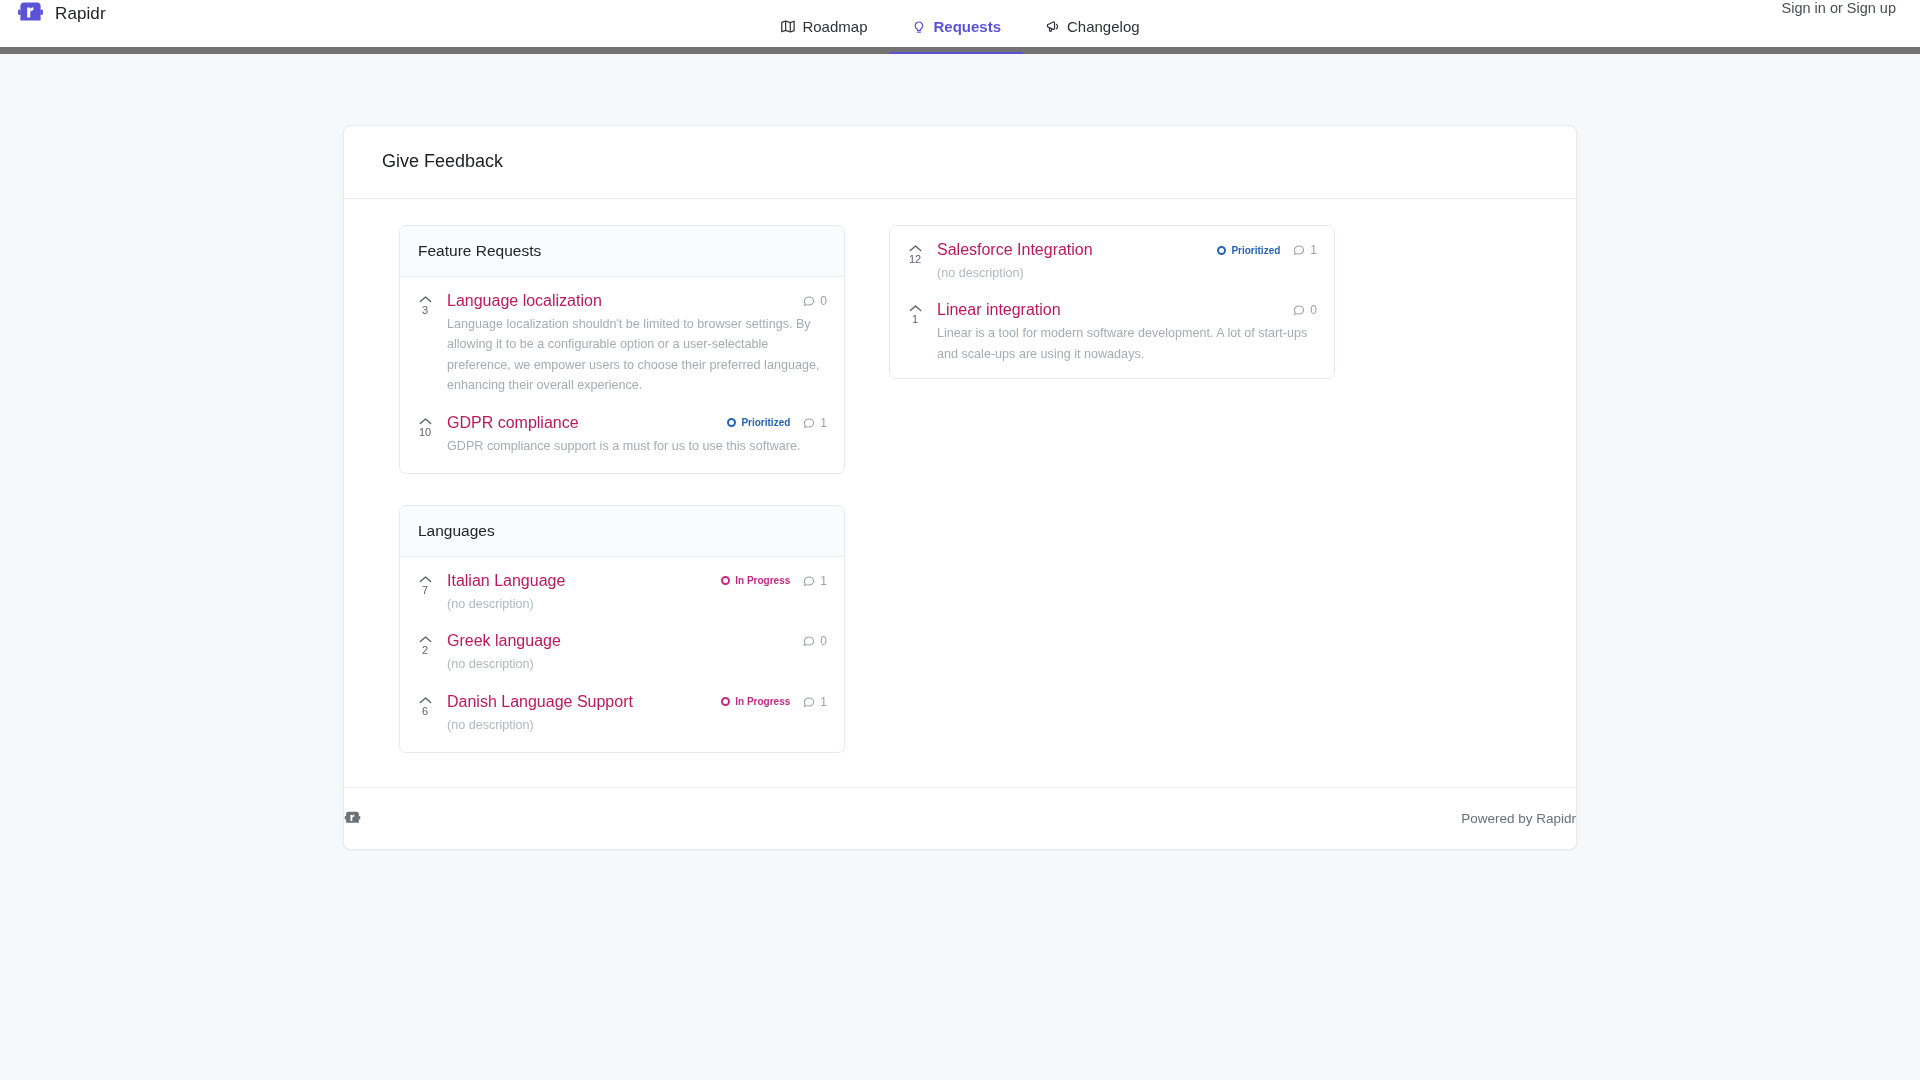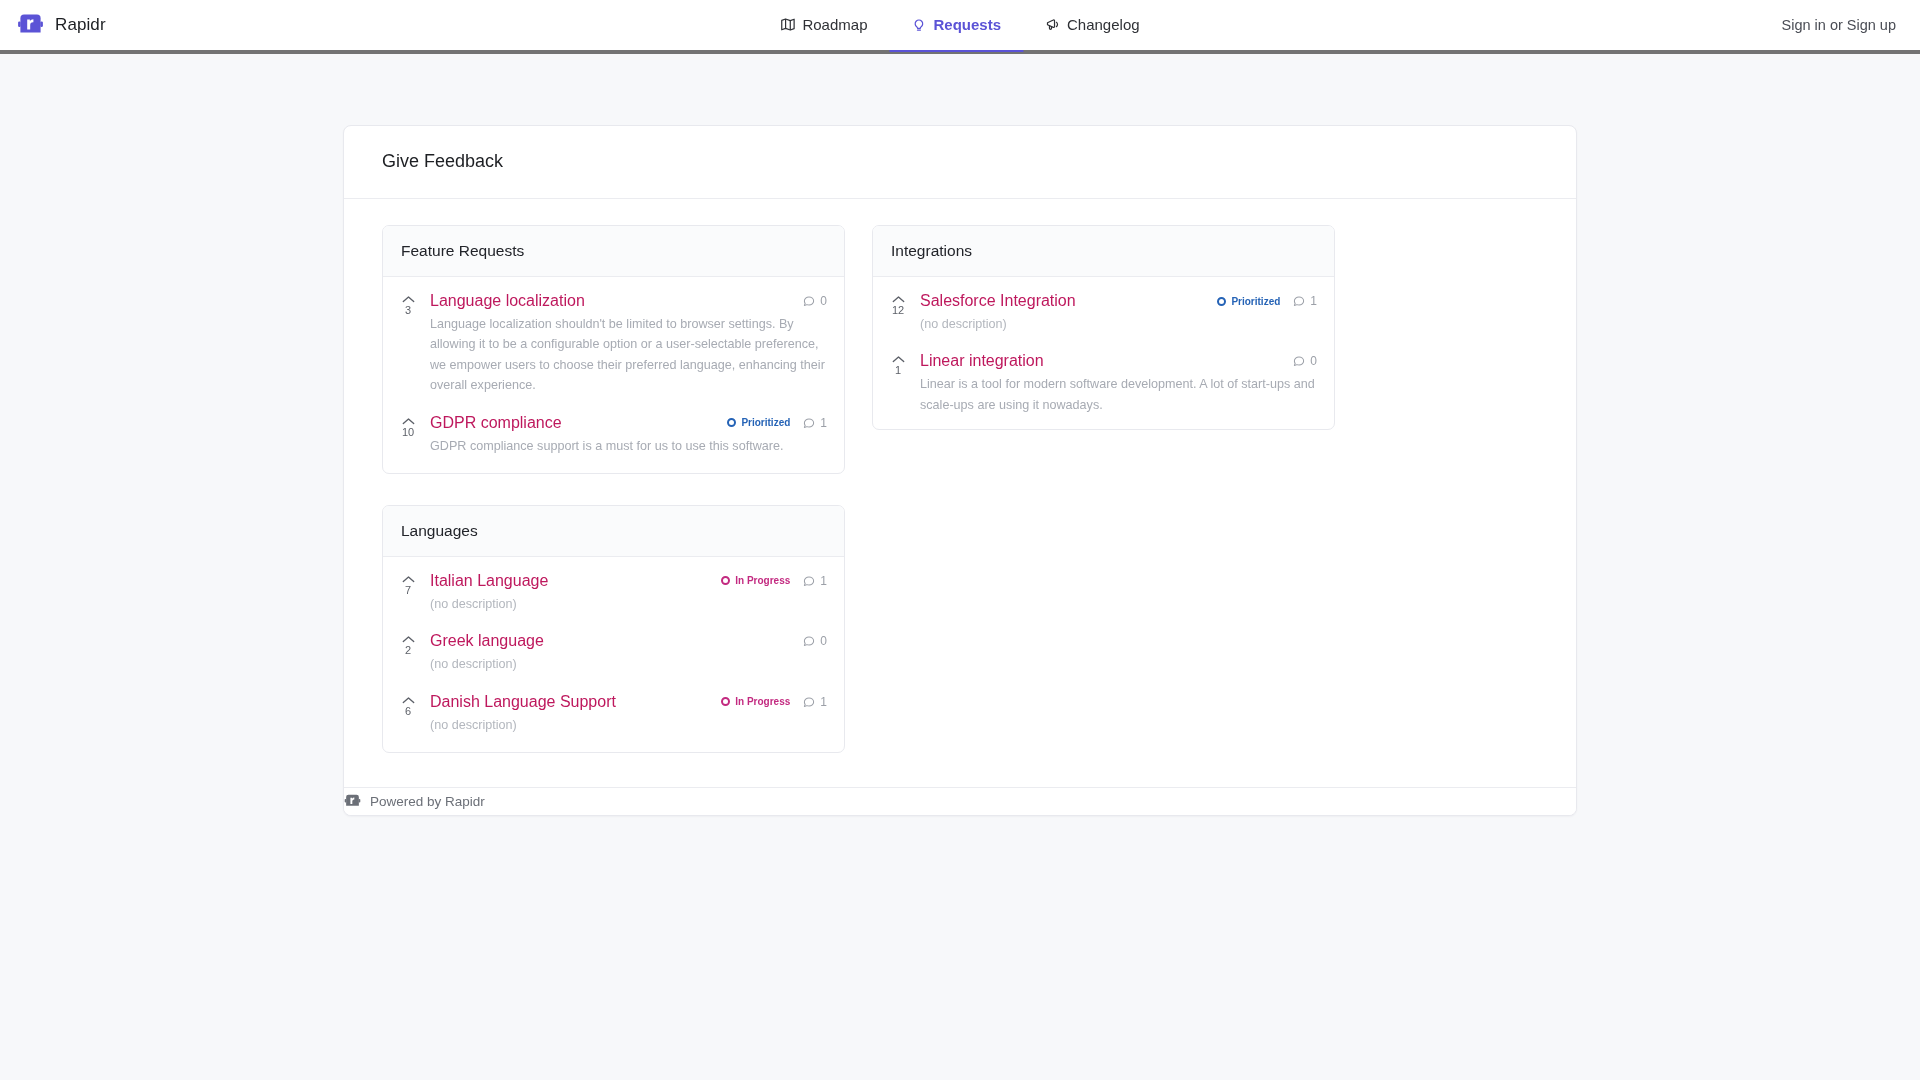--- a/index.html
+++ b/index.html
@@ -9,23 +9,23 @@
     height: 1080px;
     background: #f7f8fa;
     font-family: "Liberation Sans", sans-serif;
     -webkit-font-smoothing: antialiased;
   }
 
   
   .topbar {
     height: 54px;
     background: #ffffff;
-    border-bottom: 4px solid #737373;
-    display: flex;
-    align-items: center;
+    border-bottom: 7px solid #737373;
+    display: flex;
+    align-items: flex-start;
     position: relative;
   }
   .brand {
     display: flex;
     align-items: center;
     gap: 11px;
     padding-left: 17px;
   }
   .brand-mark {
     width: 27px; height: 27px;
@@ -108,20 +108,21 @@
     column-gap: 27px;
     row-gap: 31px;
     align-items: start;
   }
 
   .card {
     border: 1px solid #e8e9ee;
     border-radius: 7px;
     background: #ffffff;
     overflow: hidden;
+    margin-left: 17px;
   }
   .card-head {
     background: #fafbfc;
     border-bottom: 1px solid #ebecf0;
     padding: 16px 18px;
   }
   .card-title {
     font-size: 15.5px;
     color: #22242a;
   }
@@ -211,24 +212,24 @@
     line-height: 1.62;
     color: #a7abb3;
     margin-top: 4px;
     max-width: 408px;
   }
   .post-desc.empty { color: #b3b7be; }
 
   
   .panel-foot {
     border-top: 1px solid #ebecf0;
-    padding: 5px 0;
-    display: flex;
-    align-items: center;
-    justify-content: flex-start;
+    padding: 22px 0;
+    display: flex;
+    align-items: center;
+    justify-content: space-between;
     gap: 9px;
     background: #fff;
   }
   .foot-mark { width: 17px; height: 17px; position: relative; flex: 0 0 auto; }
   .foot-text { font-size: 13.5px; color: #6b6f77; }
 </style>
 </head>
 <body>
 
 <div class="topbar">
@@ -349,23 +350,20 @@
                         <span>1</span>
                       </div>
                     </div>
                   </div>
                   <div class="post-desc">GDPR compliance support is a must for us to use this software.</div>
                 </div>
               </div>
             </div>
           </div>
           <div class="card clipped">
-            <div class="card-head">
-              <div class="card-title">Integrations</div>
-            </div>
             <div class="card-list">
               <div class="post">
                 <div class="vote">
                   <span>
                     <svg width="13" height="9" viewBox="0 0 13 9" fill="none" stroke="#5d6169" stroke-width="1.35" stroke-linecap="round" stroke-linejoin="round">
                       <path d="M1.3 6.6 6.5 1.9 11.7 6.6"></path>
                     </svg>
                   </span>
                   <span class="vote-count">12</span>
                 </div>

